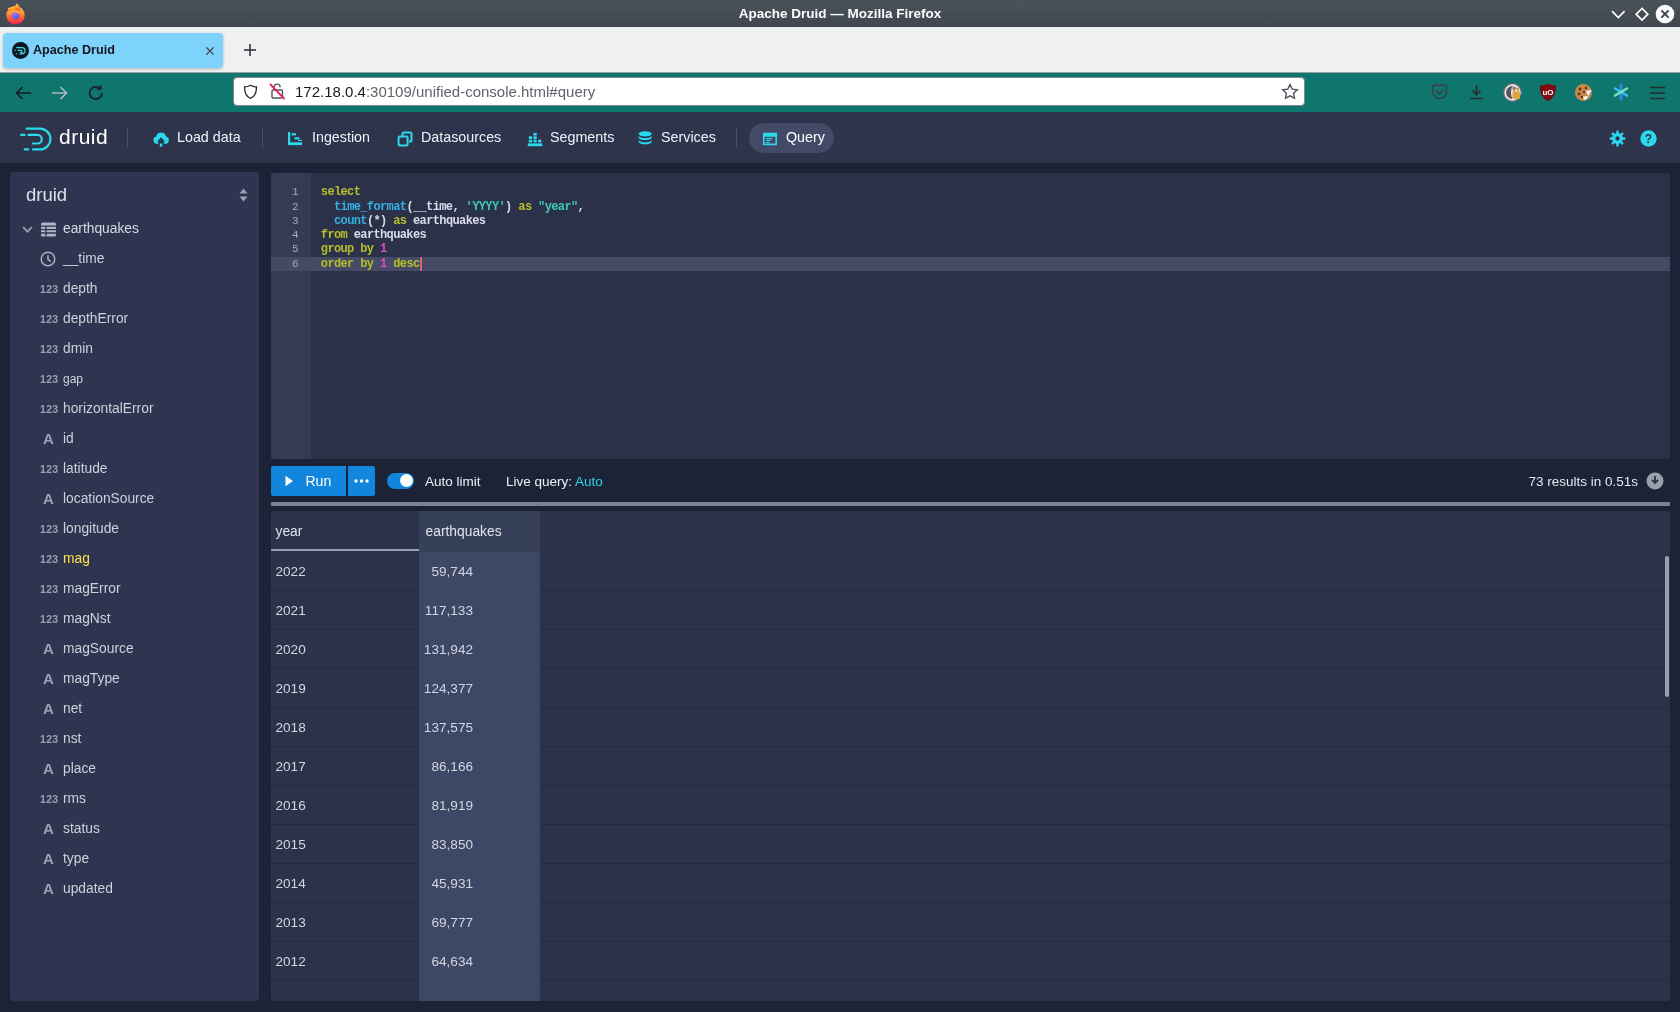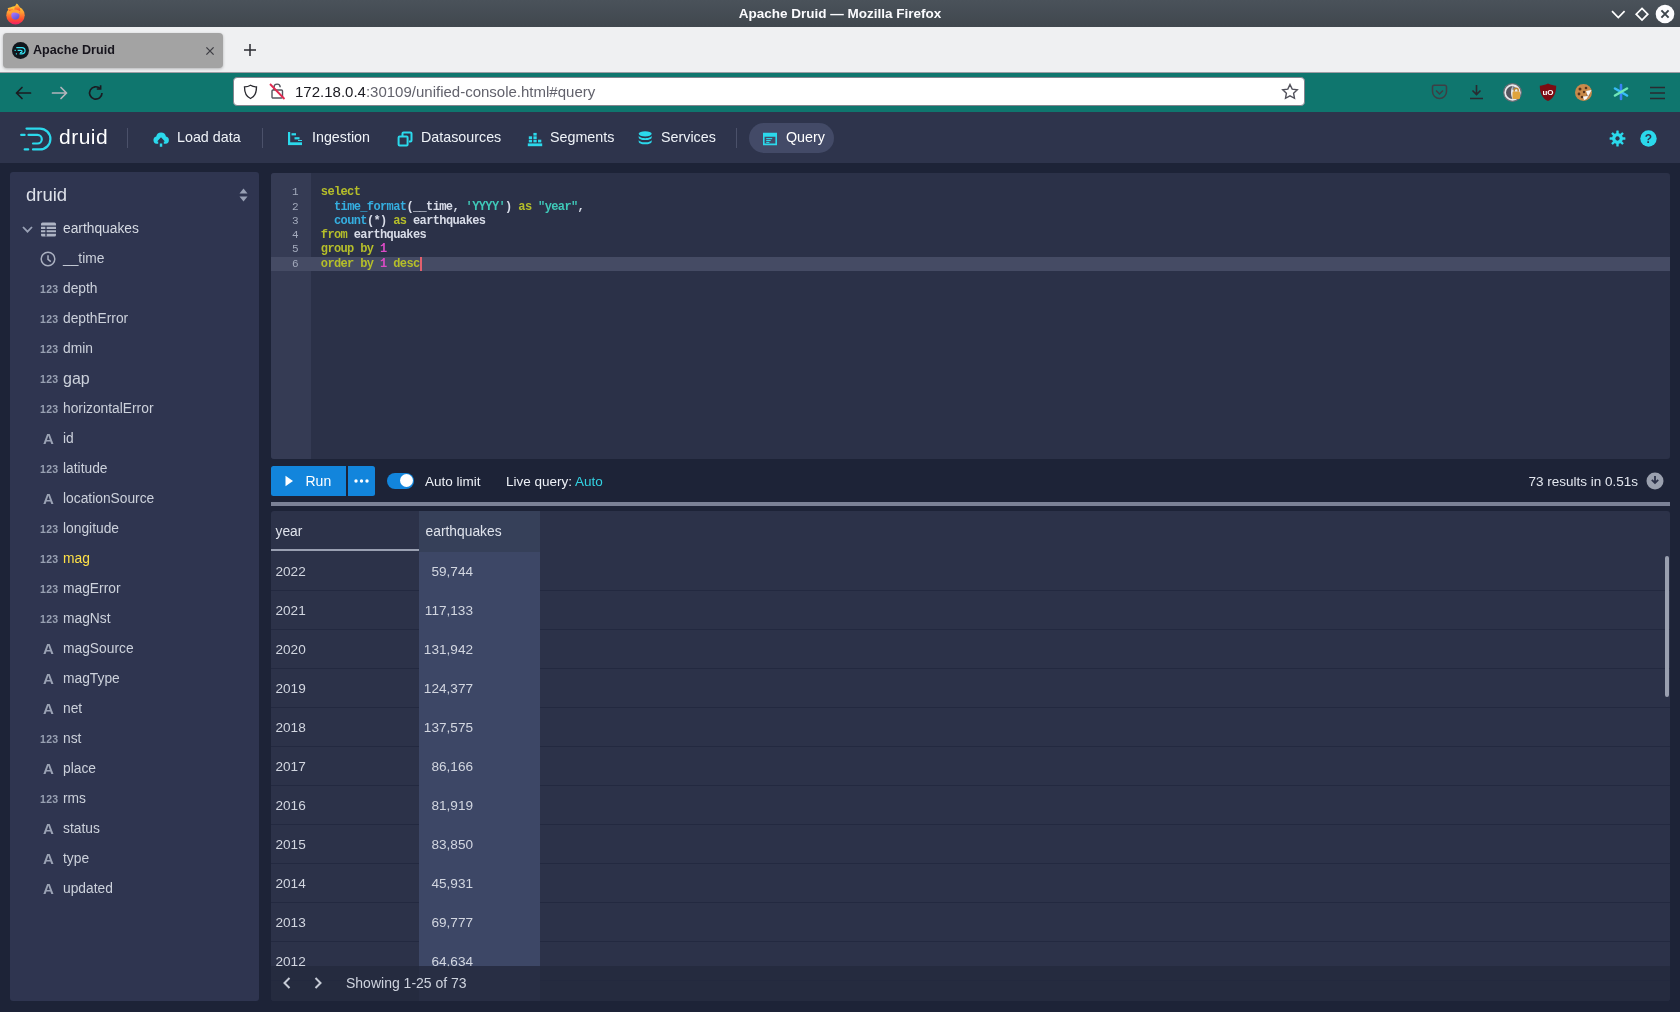--- a/index.html
+++ b/index.html
@@ -5,21 +5,21 @@
   * { margin:0; padding:0; box-sizing:border-box; }
   html,body { width:1680px; height:1012px; overflow:hidden; }
   body { font-family:"Liberation Sans", sans-serif; position:relative; background:#1d2337; }
   .abs { position:absolute; }
 
   #titlebar { position:absolute; left:0; top:0; width:1680px; height:27px;
     background:linear-gradient(#4a525a,#40474e); }
   #titletext { position:absolute; left:0; right:0; top:0; height:27px; line-height:27px;
     text-align:center; color:#fbfbfe; font-size:13.5px;font-weight:bold; }
   #tabbar { position:absolute; left:0; top:27px; width:1680px; height:45px; background:#eff0f2; }
-  #tab { position:absolute; left:3px; top:6px; width:220px; height:35px; background:#a3a3a3;
+  #tab { position:absolute; left:3px; top:6px; width:220px; height:35px; background:#7dd3fc;
     border-radius:4px; box-shadow:0 1px 3px rgba(0,0,0,0.25); }
   #urlrow { position:absolute; left:0; top:72px; width:1680px; height:40px; background:#0f766e; border-top:1.5px solid #9d9da5; }
   #urlfield { position:absolute; left:233px; top:3.5px; width:1072px; height:29px; background:#ffffff;
     border:1px solid #84848e; border-radius:4px; }
 
   #app { position:absolute; left:0; top:112px; width:1680px; height:900px; background:#1d2337; }
   #appheader { position:absolute; left:0; top:0; width:1680px; height:51px; background:#2e344c; }
   .navtext { position:absolute; color:#eff3f8; font-size:14.3px; }
   .sep { position:absolute; top:16px; width:1px; height:20px; background:#4b516a; }
   #sidebar { position:absolute; left:10px; top:60px; width:249px; height:829px;
@@ -260,21 +260,21 @@
         <path d="M8 4.2 V8.4 L10.8 10.6"></path>
       </svg>
 <div class="abs" style="left:53px;top:71.5px;height:30px;line-height:30px;font-size:13.8px;color:#ccd1db">__time</div>
 <div class="abs" style="left:30px;top:101.5px;width:20px;height:30px;line-height:30px;font-size:10.5px;font-weight:bold;color:#98a0b2;letter-spacing:0.3px">123</div>
 <div class="abs" style="left:53px;top:101.5px;height:30px;line-height:30px;font-size:13.8px;color:#ccd1db">depth</div>
 <div class="abs" style="left:30px;top:131.5px;width:20px;height:30px;line-height:30px;font-size:10.5px;font-weight:bold;color:#98a0b2;letter-spacing:0.3px">123</div>
 <div class="abs" style="left:53px;top:131.5px;height:30px;line-height:30px;font-size:13.8px;color:#ccd1db">depthError</div>
 <div class="abs" style="left:30px;top:161.5px;width:20px;height:30px;line-height:30px;font-size:10.5px;font-weight:bold;color:#98a0b2;letter-spacing:0.3px">123</div>
 <div class="abs" style="left:53px;top:161.5px;height:30px;line-height:30px;font-size:13.8px;color:#ccd1db">dmin</div>
 <div class="abs" style="left:30px;top:191.5px;width:20px;height:30px;line-height:30px;font-size:10.5px;font-weight:bold;color:#98a0b2;letter-spacing:0.3px">123</div>
-<div class="abs" style="left:53px;top:191.5px;height:30px;line-height:30px;font-size:16px;color:#ccd1db">gap</div>
+<div class="abs" style="left:53px;top:191.5px;height:30px;line-height:30px;font-size:12px;color:#ccd1db">gap</div>
 <div class="abs" style="left:30px;top:221.5px;width:20px;height:30px;line-height:30px;font-size:10.5px;font-weight:bold;color:#98a0b2;letter-spacing:0.3px">123</div>
 <div class="abs" style="left:53px;top:221.5px;height:30px;line-height:30px;font-size:13.8px;color:#ccd1db">horizontalError</div>
 <div class="abs" style="left:33px;top:251.5px;width:20px;height:30px;line-height:30px;font-size:15px;font-weight:600;color:#9aa2b4">A</div>
 <div class="abs" style="left:53px;top:251.5px;height:30px;line-height:30px;font-size:13.8px;color:#ccd1db">id</div>
 <div class="abs" style="left:30px;top:281.5px;width:20px;height:30px;line-height:30px;font-size:10.5px;font-weight:bold;color:#98a0b2;letter-spacing:0.3px">123</div>
 <div class="abs" style="left:53px;top:281.5px;height:30px;line-height:30px;font-size:13.8px;color:#ccd1db">latitude</div>
 <div class="abs" style="left:33px;top:311.5px;width:20px;height:30px;line-height:30px;font-size:15px;font-weight:600;color:#9aa2b4">A</div>
 <div class="abs" style="left:53px;top:311.5px;height:30px;line-height:30px;font-size:13.8px;color:#ccd1db">locationSource</div>
 <div class="abs" style="left:30px;top:341.5px;width:20px;height:30px;line-height:30px;font-size:10.5px;font-weight:bold;color:#98a0b2;letter-spacing:0.3px">123</div>
 <div class="abs" style="left:53px;top:341.5px;height:30px;line-height:30px;font-size:13.8px;color:#ccd1db">longitude</div>
@@ -403,23 +403,14 @@
     </div>
 <div class="row" style="top:431px">
       <div class="eqcell"></div>
       <div class="ycell">2012</div>
       <div class="ncell">64,634</div>
     </div>
 <div class="row" style="top:470px">
       <div class="eqcell"></div>
     </div>
 <div class="abs" style="left:1394px;top:45px;width:4px;height:141px;background:#9aa0b0;border-radius:2px"></div>
-<div class="abs" style="left:0;top:455.5px;width:1399px;height:34.5px;background:rgba(36,42,62,0.84)">
-  <svg class="abs" style="left:9px;top:10px" width="14" height="14" viewBox="0 0 14 14" fill="none" stroke="#c6cbd6" stroke-width="2">
-          <path d="M9.5 2 L4.5 7 l5 5"></path>
-        </svg>
-  <svg class="abs" style="left:40px;top:10px" width="14" height="14" viewBox="0 0 14 14" fill="none" stroke="#c6cbd6" stroke-width="2">
-          <path d="M4.5 2 L9.5 7 l-5 5"></path>
-        </svg>
-  <div class="abs" style="left:75px;top:0;height:34.5px;line-height:34.5px;font-size:14px;color:#ced3de">Showing 1-25 of 73</div>
-</div>
 </div>
 </div>
 
 </body></html>

